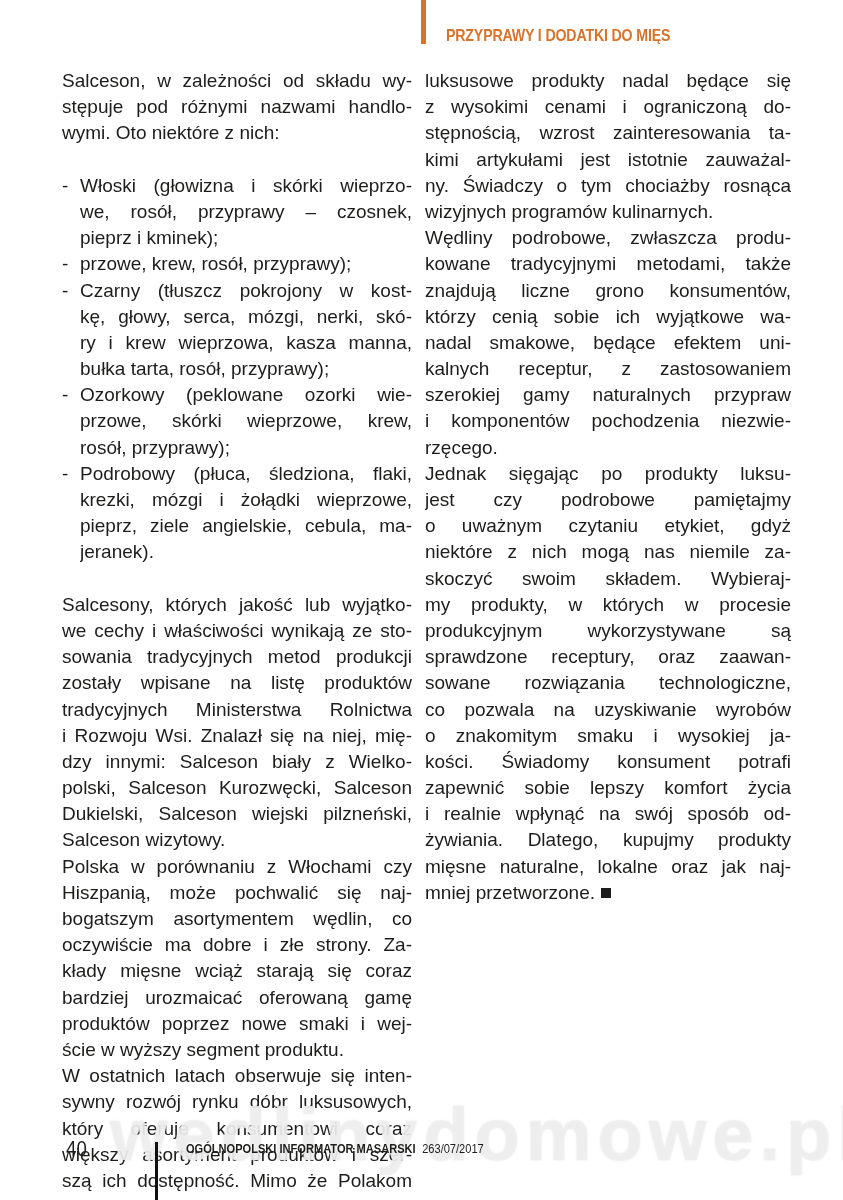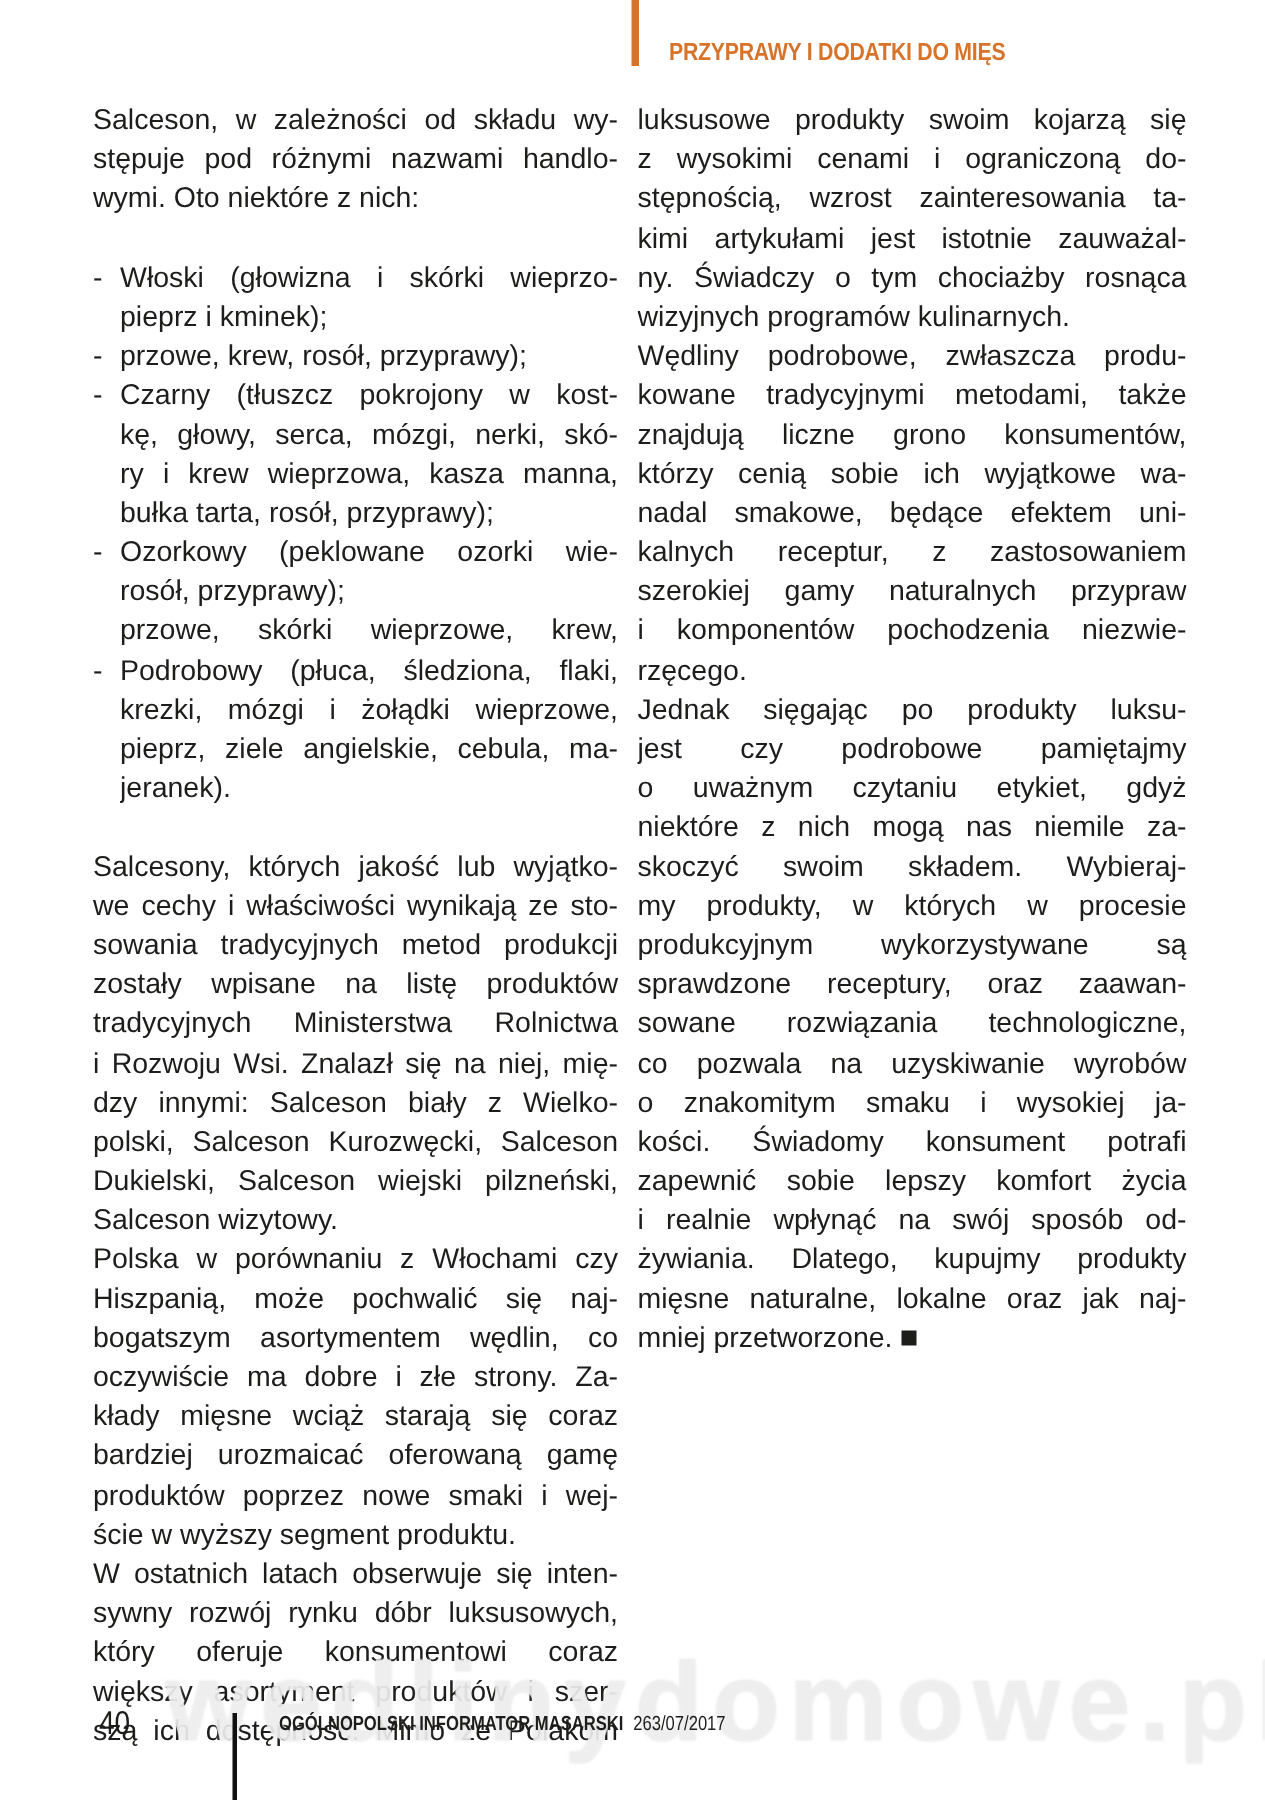--- a/index.html
+++ b/index.html
@@ -33,20 +33,21 @@
     <span class="line">Salceson, w zależności od składu wy-</span>
     <span class="line">stępuje pod różnymi nazwami handlo-</span>
     <span class="line last">wymi. Oto niektóre z nich:</span>
   </div>
   <span class="gap"></span>
   <div>
     <div class="li">
       <span class="dash">-</span>
       <span class="t">
         <span class="line">Włoski (głowizna i skórki wieprzo-</span>
+        <span class="line">we, rosół, przyprawy – czosnek,</span>
         <span class="line last">pieprz i kminek);</span>
       </span>
     </div>
     <div class="li">
       <span class="dash">-</span>
       <span class="t">
         <span class="line last">przowe, krew, rosół, przyprawy);</span>
       </span>
     </div>
     <div class="li">
@@ -55,22 +56,22 @@
         <span class="line">Czarny (tłuszcz pokrojony w kost-</span>
         <span class="line">kę, głowy, serca, mózgi, nerki, skó-</span>
         <span class="line">ry i krew wieprzowa, kasza manna,</span>
         <span class="line last">bułka tarta, rosół, przyprawy);</span>
       </span>
     </div>
     <div class="li">
       <span class="dash">-</span>
       <span class="t">
         <span class="line">Ozorkowy (peklowane ozorki wie-</span>
+        <span class="line">przowe, skórki wieprzowe, krew,</span>
         <span class="line last">rosół, przyprawy);</span>
-        <span class="line">przowe, skórki wieprzowe, krew,</span>
       </span>
     </div>
     <div class="li">
       <span class="dash">-</span>
       <span class="t">
         <span class="line">Podrobowy (płuca, śledziona, flaki,</span>
         <span class="line">krezki, mózgi i żołądki wieprzowe,</span>
         <span class="line">pieprz, ziele angielskie, cebula, ma-</span>
         <span class="line last">jeranek).</span>
       </span>
@@ -103,21 +104,21 @@
     <span class="line">W ostatnich latach obserwuje się inten-</span>
     <span class="line">sywny rozwój rynku dóbr luksusowych,</span>
     <span class="line">który oferuje konsumentowi coraz</span>
     <span class="line">większy asortyment produktów i szer-</span>
     <span class="line">szą ich dostępność. Mimo że Polakom</span>
   </div>
 </div>
 
 <div class="col col-right">
   <div>
-    <span class="line">luksusowe produkty swoim kojarzą się</span>
+    <span class="line">luksusowe produkty nadal będące się</span>
     <span class="line">z wysokimi cenami i ograniczoną do-</span>
     <span class="line">stępnością, wzrost zainteresowania ta-</span>
     <span class="line">kimi artykułami jest istotnie zauważal-</span>
     <span class="line">ny. Świadczy o tym chociażby rosnąca</span>
     <span class="line last">wizyjnych programów kulinarnych.</span>
   </div>
   <div>
     <span class="line">Wędliny podrobowe, zwłaszcza produ-</span>
     <span class="line">kowane tradycyjnymi metodami, także</span>
     <span class="line">znajdują liczne grono konsumentów,</span>

